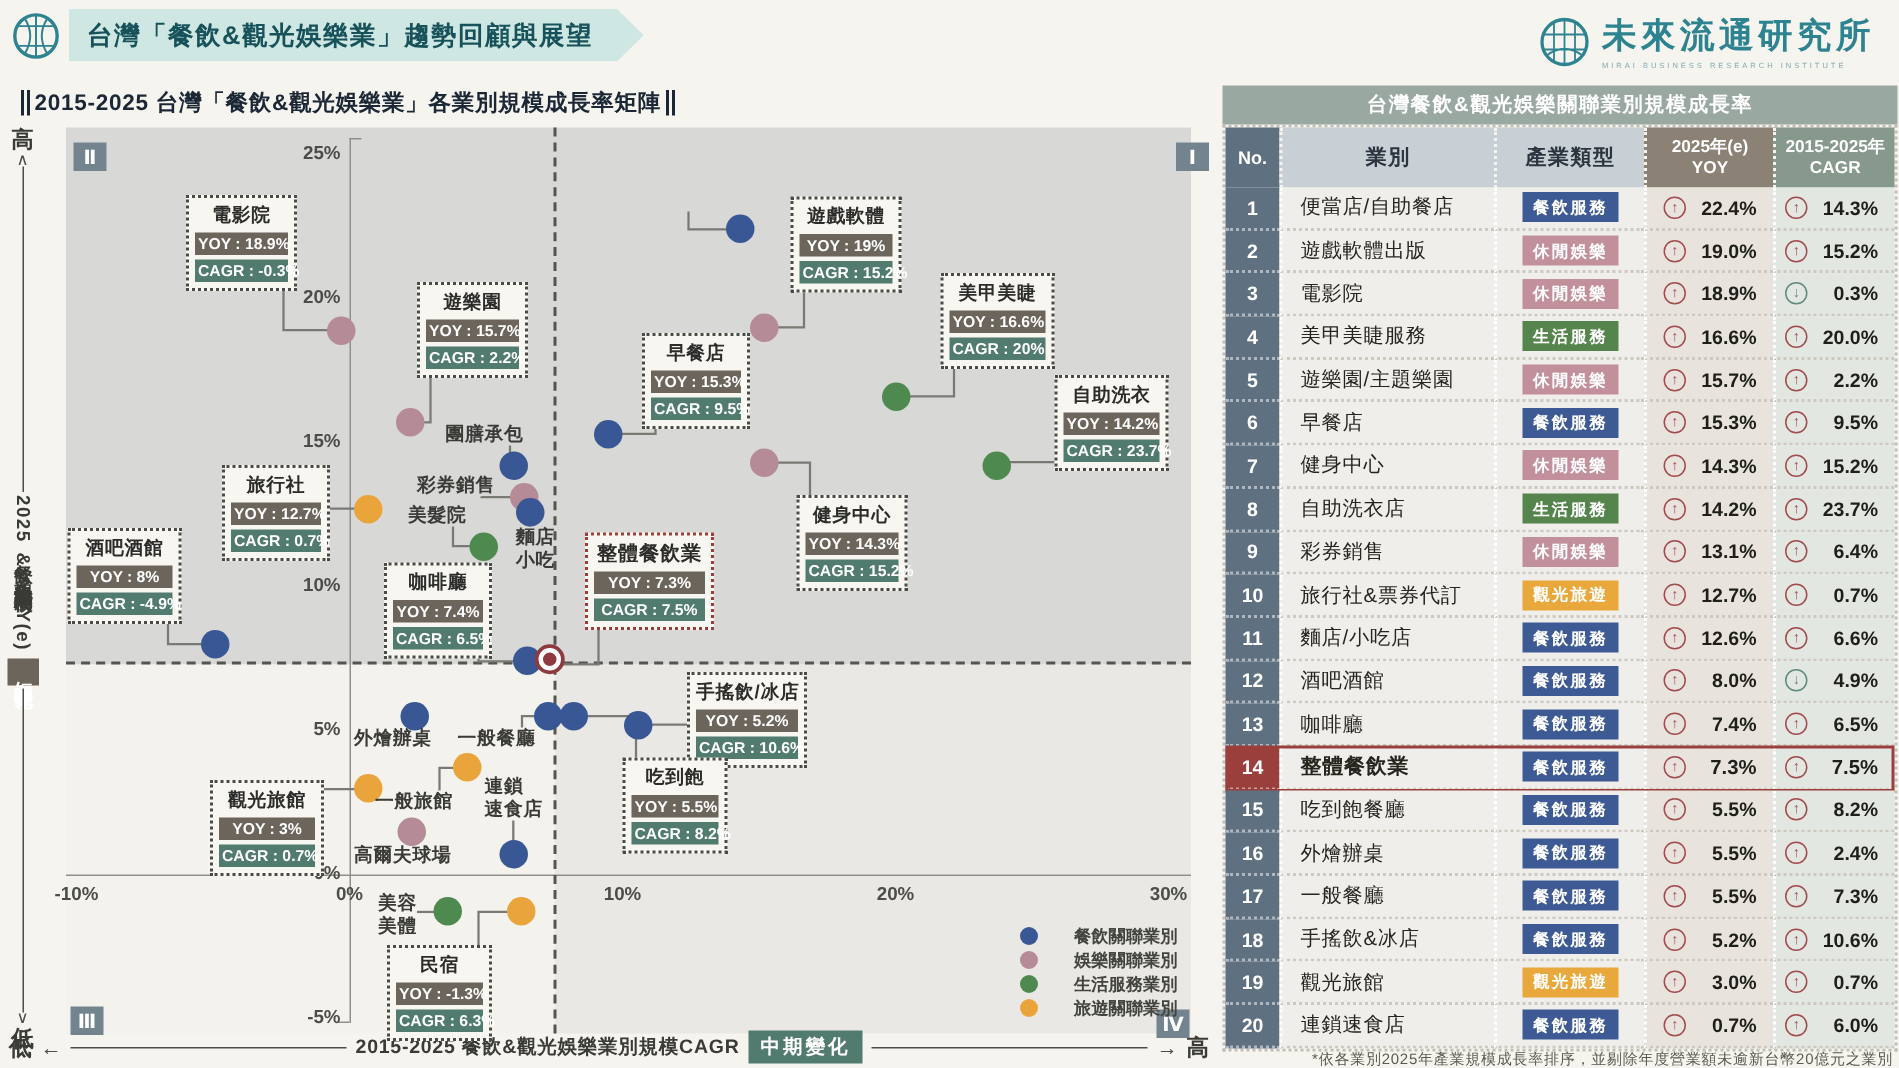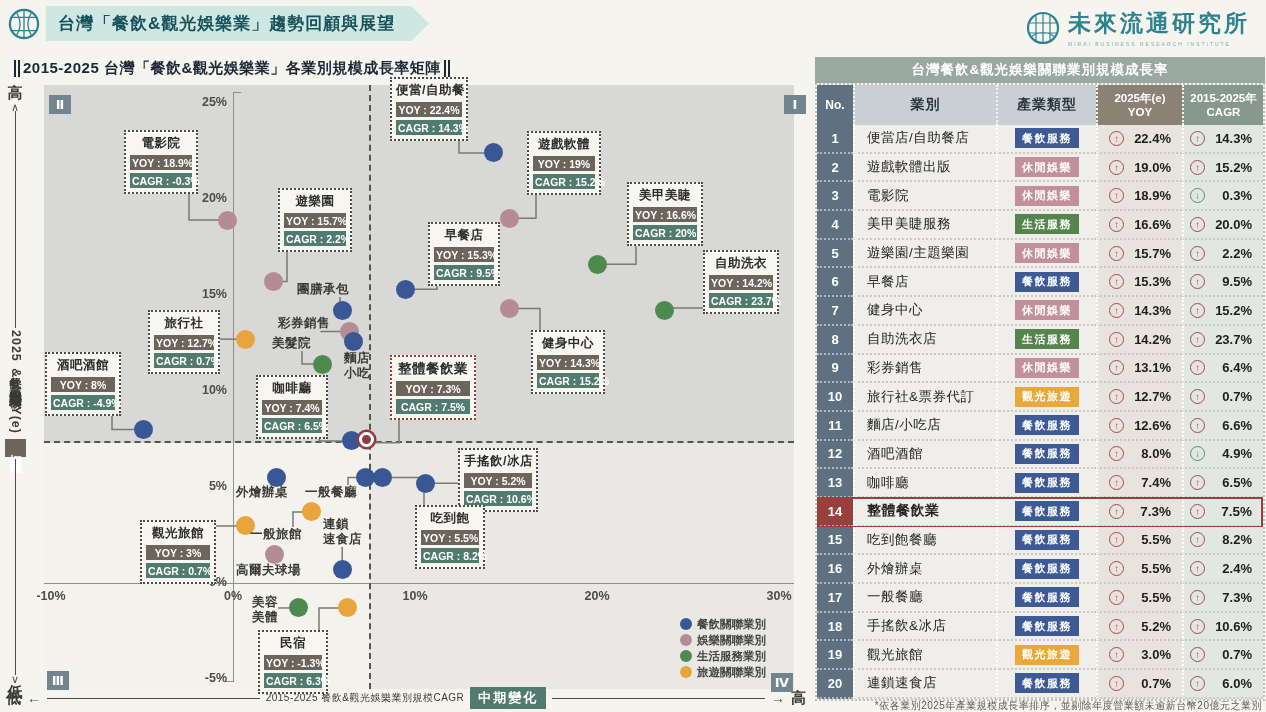--- a/index.html
+++ b/index.html
@@ -42,34 +42,34 @@
   .pt-box { position:absolute; background:#f8f6f0; border:2px dotted #4a4a46; padding:3px 4px 4px; z-index:5; }
   .pt-box.hl { border-color:#9a3f3c; }
   .pt-box-title { text-align:center; font-size:12.5px; font-weight:bold; color:#2c2c2a; letter-spacing:0.5px; white-space:nowrap; }
   .pt-box.hl .pt-box-title { font-size:13.5px; }
   .pt-row { margin-top:3px; color:#fff; font-size:10.5px; font-weight:bold; text-align:center; padding:1.5px 2px; white-space:nowrap; }
   .pt-row.yoy { background:#6b655c; }
   .pt-row.cagr { background:#527b70; }
   .pt-text { position:absolute; font-size:12.5px; font-weight:bold; color:#3a3a36; white-space:pre-line; line-height:1.2; z-index:5; letter-spacing:0.5px; }
   .quad { position:absolute; width:22px; height:19px; background:#73848f; color:#fff; font-weight:bold; font-size:13px; display:flex; align-items:center; justify-content:center; z-index:4; }
   .legend { position:absolute; left:636px; top:531px; z-index:5; }
-  .legend-row { display:flex; align-items:center; gap:5px; height:16px; }
+  .legend-row { display:flex; align-items:center; gap:24px; height:16px; }
   .legend-dot { width:12px; height:12px; border-radius:50%; }
   .legend-lab { font-size:11.5px; color:#44443f; font-weight:bold; }
 
   
   .yaxis-col { position:absolute; left:2px; top:84px; width:26px; height:618px; display:flex; flex-direction:column; align-items:center; }
   .axis-end { font-size:15px; font-weight:bold; color:#3a3a36; }
   .vline-seg { width:1px; background:#4c4c48; flex:1; }
   .caret { font-size:11px; color:#4c4c48; line-height:8px; }
   .ylab { writing-mode:vertical-rl; font-size:12.5px; font-weight:bold; color:#3a3a36; letter-spacing:1px; margin:2px 0; }
   .ybadge { writing-mode:vertical-rl; background:#6b655c; color:#fff; font-size:12.5px; font-weight:bold; padding:5px 2px; letter-spacing:2px; margin:3px 0 2px; }
   .xaxis-row { position:absolute; left:6px; top:687px; width:800px; display:flex; align-items:center; gap:6px; }
   .hline-seg { height:1px; background:#4c4c48; flex:1; position:relative; }
-  .xlab { font-size:10px; font-weight:normal; color:#3a3a36; letter-spacing:0.5px; }
+  .xlab { font-size:13px; font-weight:bold; color:#3a3a36; letter-spacing:0.5px; }
   .xbadge { background:#527b70; color:#fff; font-size:13px; font-weight:bold; padding:2px 8px; letter-spacing:2px; }
   .arrw { font-size:14px; color:#4c4c48; font-weight:bold; }
 
   
   .tbl { position:absolute; left:815px; top:57px; width:450px; }
   .tbl-title { height:26px; background:#9aa8a2; color:#fff; font-size:13.5px; font-weight:bold; display:flex; align-items:center; justify-content:center; letter-spacing:1px; }
   .tbl-body { border:2px dotted #c2beb5; }
   .trow { display:grid; grid-template-columns:36px 143px 100px 86px 81px; }
   .thead { height:40px; }
   .thead > div { display:flex; align-items:center; justify-content:center; font-weight:bold; border-left:2px dotted #f6f4ee; }
@@ -206,25 +206,20 @@
       <div class="xtick" style="left: -23px; top: 504px;">-10%</div>
       <div class="xtick" style="left: 159px; top: 504px;">0%</div>
       <div class="xtick" style="left: 341px; top: 504px;">10%</div>
       <div class="xtick" style="left: 523px; top: 504px;">20%</div>
       <div class="xtick" style="left: 705px; top: 504px;">30%</div>
       <div class="quad" style="left: 740px; top: 10px;">Ⅰ</div>
       <div class="quad" style="left: 5px; top: 10px;">Ⅱ</div>
       <div class="quad" style="left: 3px; top: 586px;">Ⅲ</div>
       <div class="quad" style="left: 727px; top: 588px;">Ⅳ</div>
       <div class="dot" style="background: rgb(58, 87, 149); left: 439.76px; top: 58.42px;"></div>
-      <div class="pt-box" style="left: 346px; top: -8px; width: 78px;">
-        <div class="pt-box-title">便當/自助餐</div>
-        <div class="pt-row yoy">YOY : 22.4%</div>
-        <div class="pt-row cagr">CAGR : 14.3%</div>
-      </div>
       <div class="dot" style="background: rgb(180, 139, 150); left: 456.14px; top: 123.7px;"></div>
       <div class="pt-box" style="left: 483px; top: 46px; width: 74px;">
         <div class="pt-box-title">遊戲軟體</div>
         <div class="pt-row yoy">YOY : 19%</div>
         <div class="pt-row cagr">CAGR : 15.2%</div>
       </div>
       <div class="dot" style="background: rgb(180, 139, 150); left: 174.04px; top: 125.62px;"></div>
       <div class="pt-box" style="left: 80px; top: 45px; width: 74px;">
         <div class="pt-box-title">電影院</div>
         <div class="pt-row yoy">YOY : 18.9%</div>

